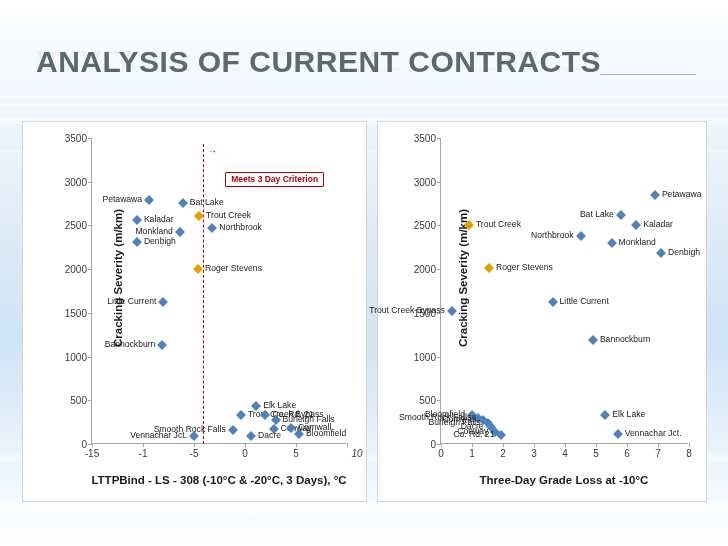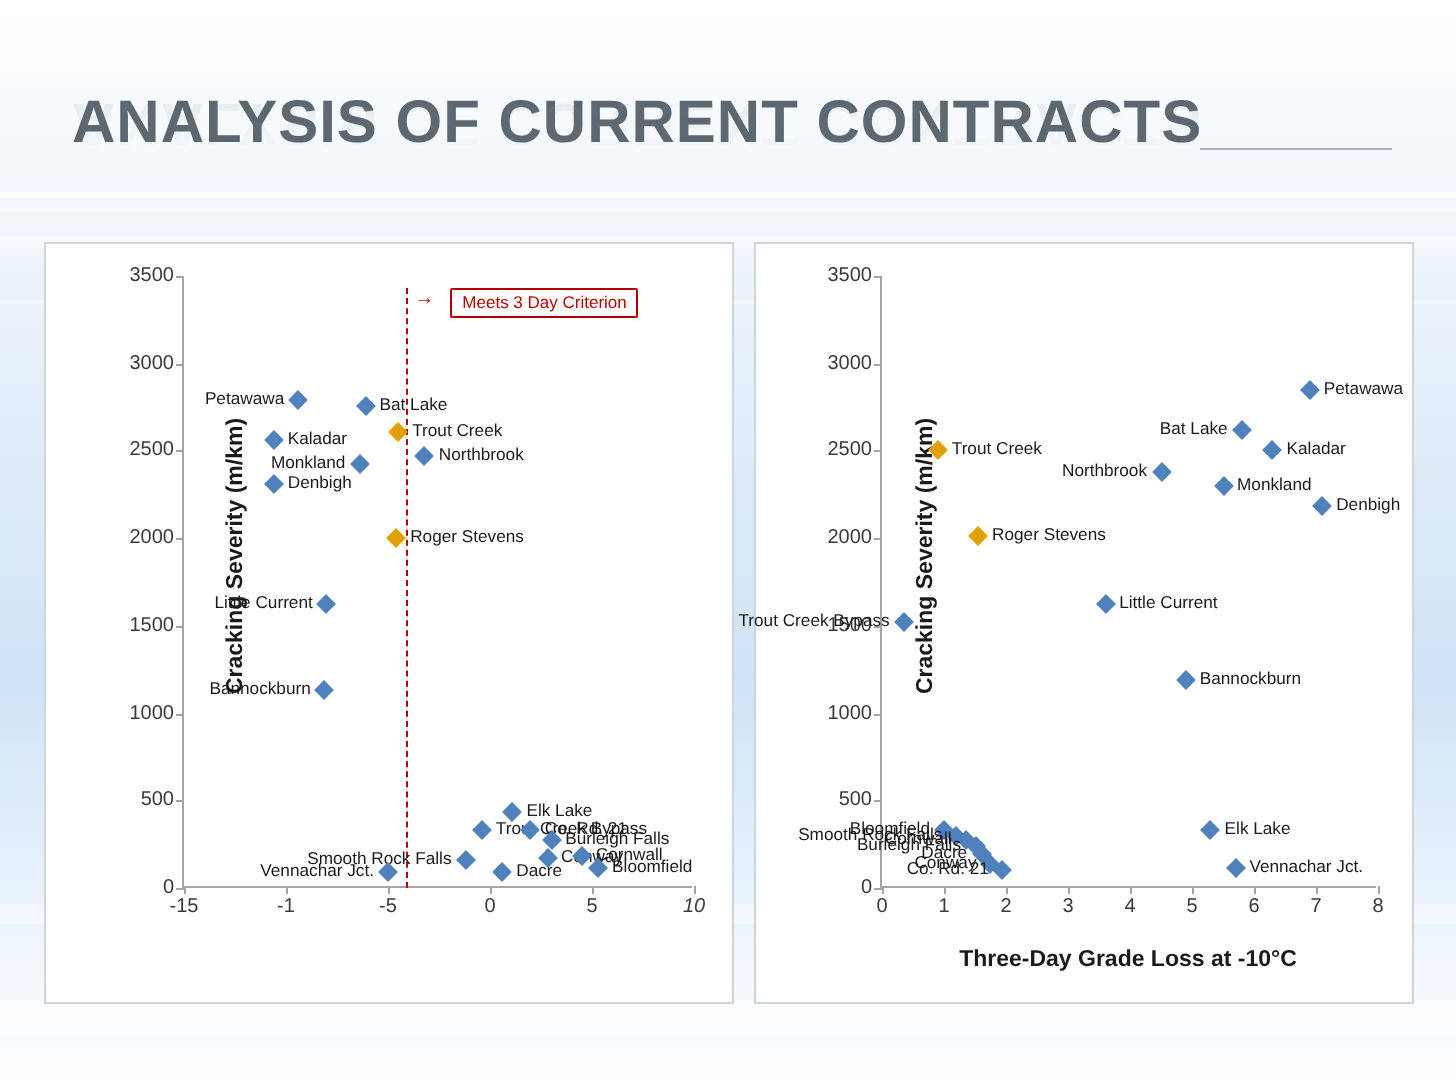--- a/index.html
+++ b/index.html
@@ -150,25 +150,26 @@
 
   .dashline {
     position: absolute;
     border-left: 1px dashed #7f9fbf;
   }
   .criterion-box {
     position: absolute;
     border: 1px solid #b50000;
     color: #b50000;
     font-size: 8.5px;
-    font-weight: normal;
+    font-weight: bold;
     padding: 1px 5px 2px 5px;
     background: #fff;
     white-space: nowrap;
     border-radius: 1px;
+    margin-top: 28px;
   }
   .criterion-arrow {
     position: absolute;
     color: #b50000;
     font-size: 10px;
     font-weight: bold;
   }
 </style>
 </head>
 <body>
@@ -206,23 +207,24 @@
         <div class="xtick" style="left: 0px;">-15</div>
         <div class="tickmark-x" style="left: 0px;"></div>
         <div class="xtick" style="left: 51px;">-1</div>
         <div class="tickmark-x" style="left: 51px;"></div>
         <div class="xtick" style="left: 102px;">-5</div>
         <div class="tickmark-x" style="left: 102px;"></div>
         <div class="xtick" style="left: 153px;">0</div>
         <div class="tickmark-x" style="left: 153px;"></div>
         <div class="xtick" style="left: 204px;">5</div>
         <div class="tickmark-x" style="left: 204px;"></div>
-        <div class="xtick" style="left: 255px; font-style: italic;">10</div>
+        <div class="xtick" style="left: 265px; font-style: italic;">10</div>
         <div class="tickmark-x" style="left: 255px;"></div>
         <div class="axis-title y-axis-title" id="ytitle-left">Cracking Severity (m/km)</div>
+        <div class="axis-title" id="xtitle-left">LTTPBind - LS - 308 (-10°C &amp; -20°C, 3 Days), °C</div>
         <div class="dashline" style="left: 111.18px; top: 6px; height: 300px; border-left-color: rgb(181, 0, 0);"></div>
         <div class="criterion-box" style="left: 133.18px; top: 6px;">Meets 3 Day Criterion</div>
         <div class="criterion-arrow" style="left: 115.18px; top: 6px;">→</div>
         <div class="pt" title="Petawawa" style="left: 57.12px; top: 62.0743px;"></div>
         <div class="lbl right" style="left: 50.12px; top: 62.0743px;">Petawawa</div>
         <div class="pt" title="Bat Lake" style="left: 90.78px; top: 64.6971px;"></div>
         <div class="lbl left" style="left: 97.78px; top: 64.6971px;">Bat Lake</div>
         <div class="pt gold" title="Trout Creek" style="left: 107.1px; top: 77.8114px;"></div>
         <div class="lbl left" style="left: 114.1px; top: 77.8114px;">Trout Creek</div>
         <div class="pt" title="Kaladar" style="left: 44.88px; top: 82.1829px;"></div>

